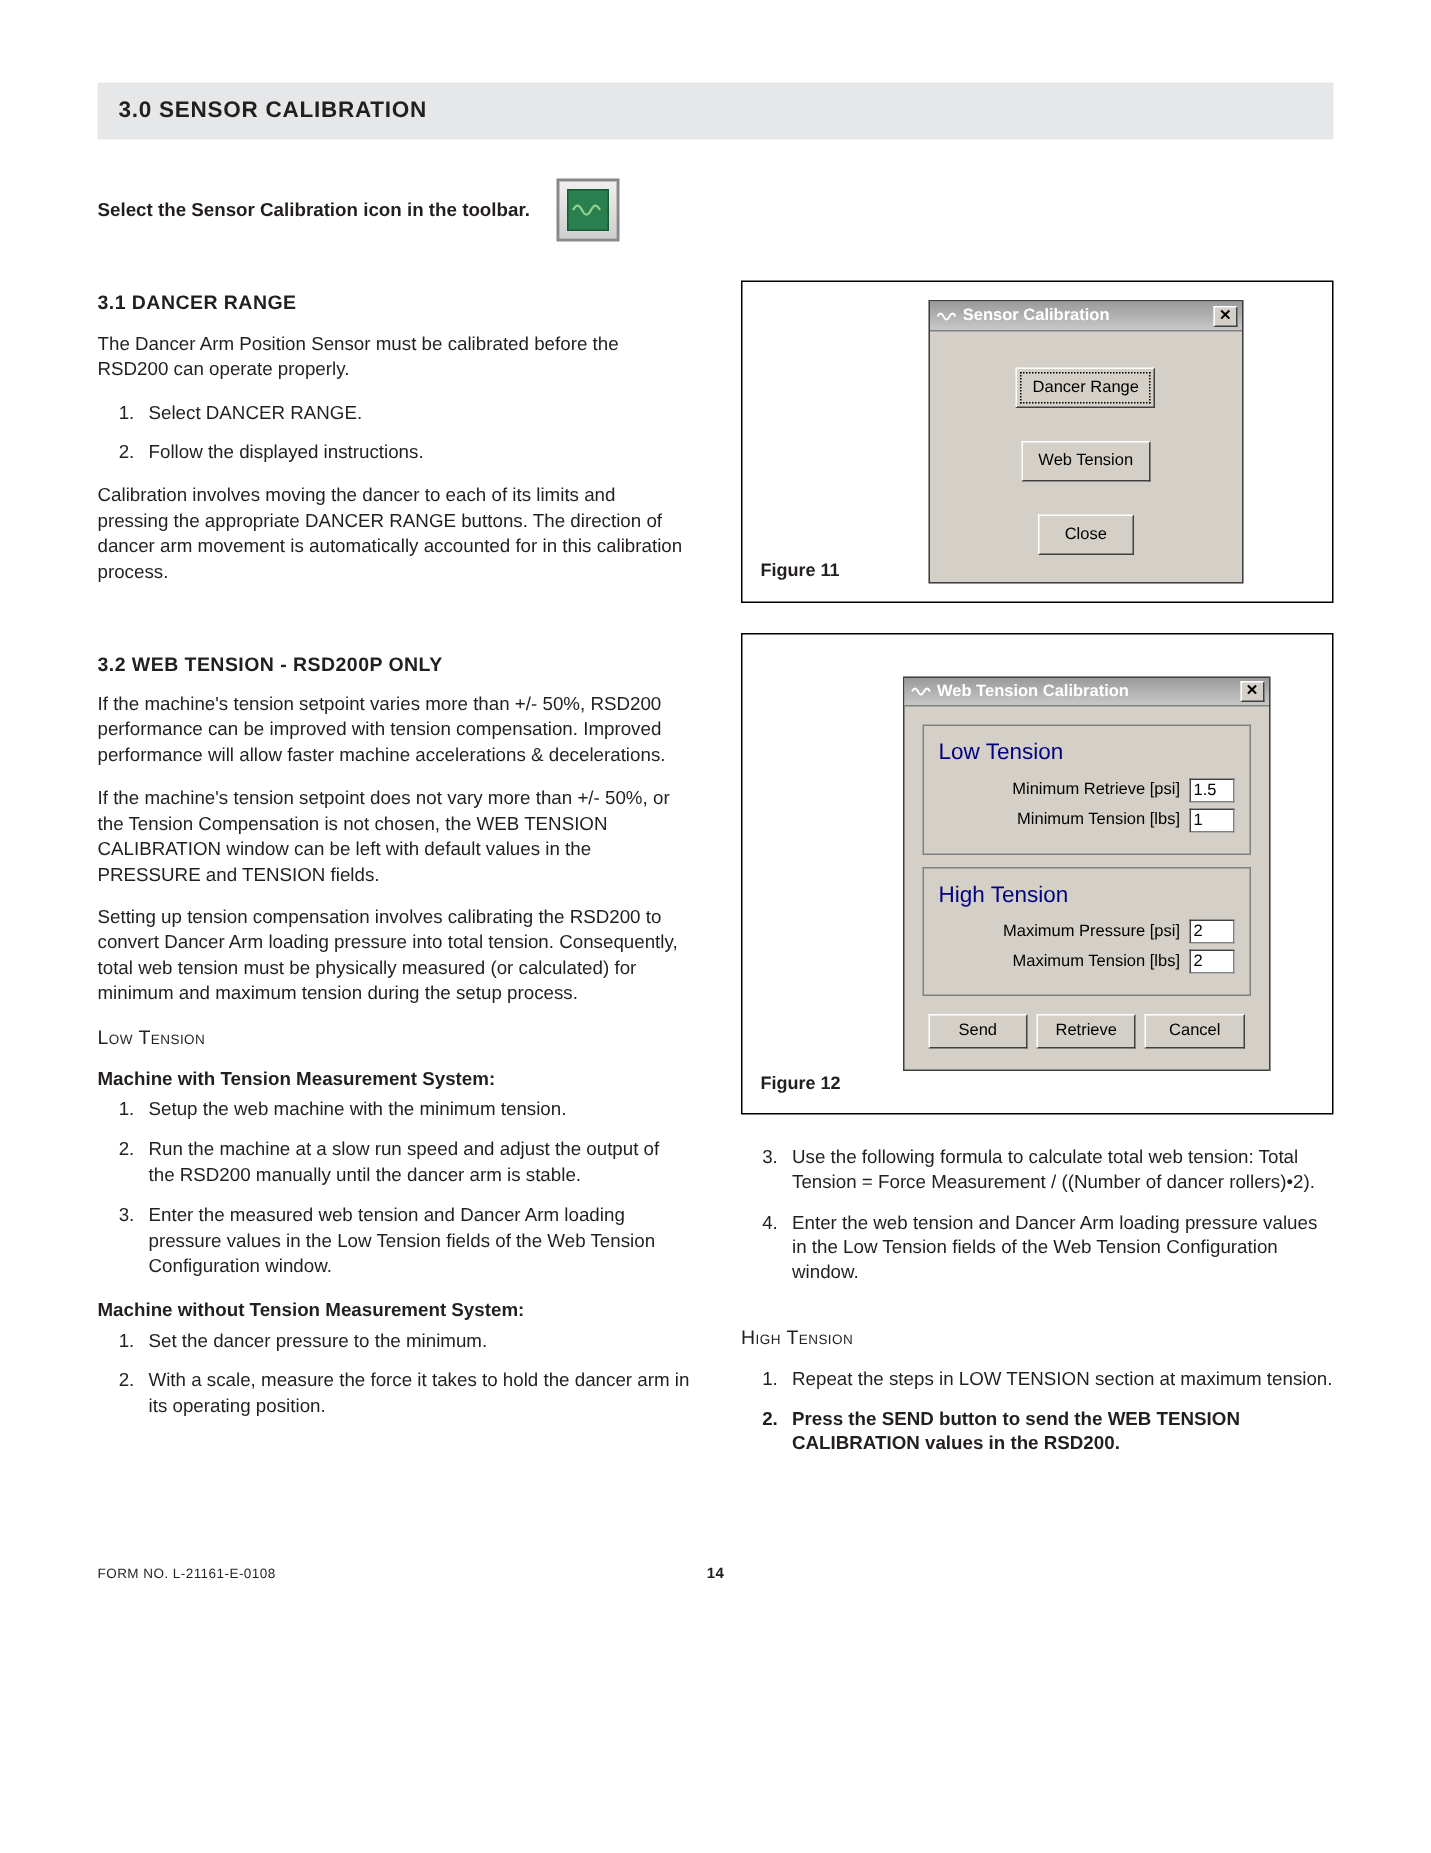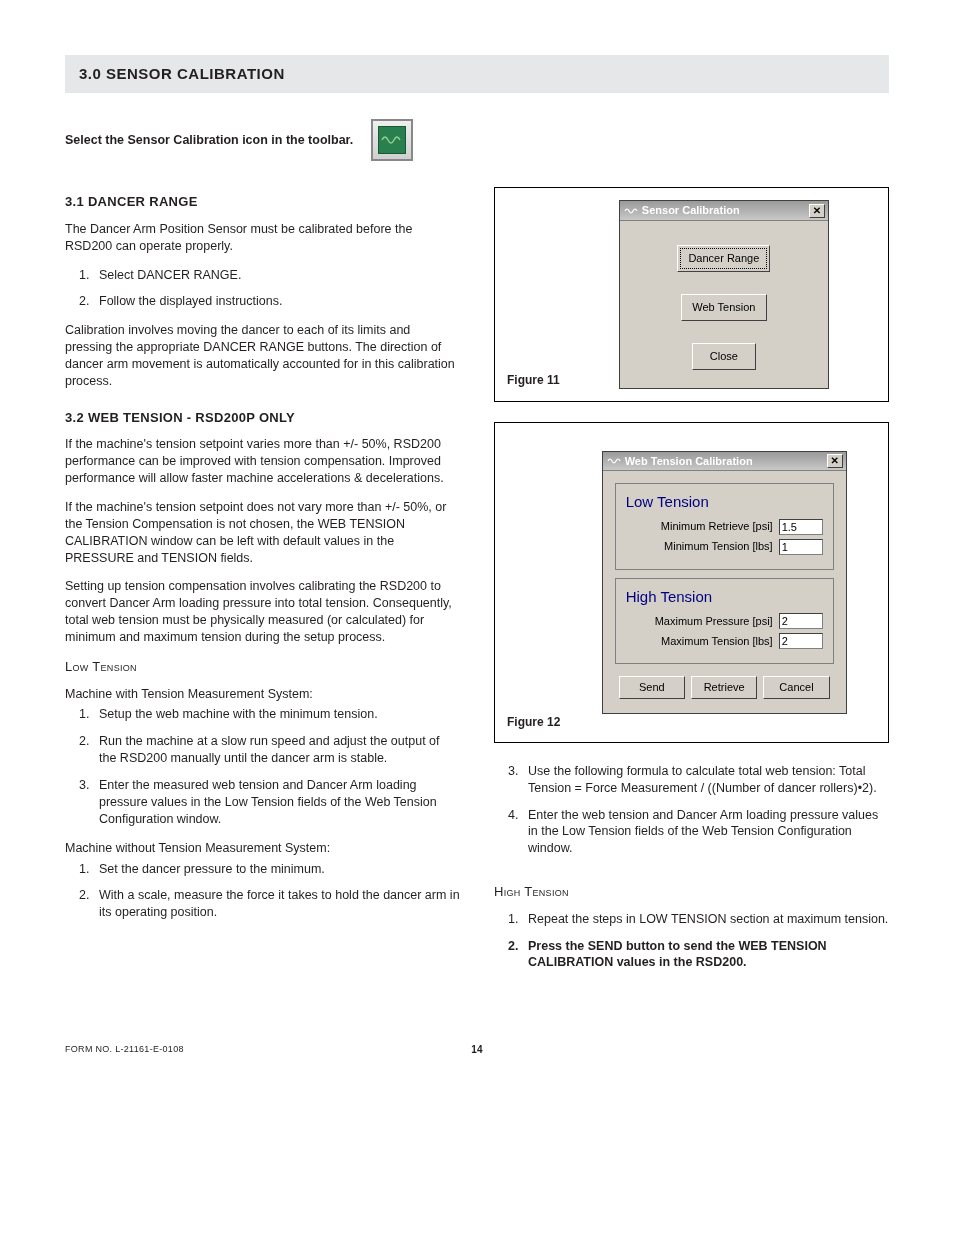--- a/index.html
+++ b/index.html
@@ -53,21 +53,21 @@
     font-size: 13px;
     font-weight: bold;
     letter-spacing: 0.3px;
     margin-bottom: 10px;
     margin-top: 6px;
   }
   p { margin-bottom: 12px; }
   ol.numlist { list-style: decimal; padding-left: 28px; margin-bottom: 12px; }
   ol.numlist li { padding-left: 6px; margin-bottom: 10px; }
   .small-caps { font-variant: small-caps; font-size: 13px; letter-spacing: 0.3px; margin-bottom: 10px; }
-  .subhead { font-weight: normal; margin-bottom: 4px; margin-top: 6px;}
+  .subhead { font-weight: bold; margin-bottom: 4px; margin-top: 6px;}
   .figure-wrap {
     border: 1px solid #000;
     padding: 12px;
     margin-bottom: 20px;
     display:flex;
     align-items:flex-end;
     gap: 12px;
   }
   .figure-wrap .cap { font-size: 12px; font-weight: bold; white-space: nowrap; }
   
@@ -126,21 +126,21 @@
   }
   .group-title {
     color:#000080;
     font-size:15px;
     font-weight:normal;
     margin-bottom:6px;
   }
   .field-row { display:flex; justify-content:flex-end; align-items:center; gap:6px; margin:4px 0;}
   .field-row label { font-size:11px; }
   .win-input {
-    width: 44px;
+    width: 30px;
     border:1px solid #808080;
     border-top-color:#404040; border-left-color:#404040;
     background:#fff;
     font-family: Tahoma, Arial, sans-serif;
     font-size:11px;
     padding: 1px 2px;
   }
   .btn-row { display:flex; justify-content:space-between; gap:6px; padding: 4px 4px 2px;}
   .btn-row .win-btn { min-width: 0; flex:1; padding: 3px 4px;}
   .footer {
@@ -176,21 +176,21 @@
   <div class="col-left">
 
     <h2 class="sec">3.1 DANCER RANGE</h2>
     <p>The Dancer Arm Position Sensor must be calibrated before the RSD200 can operate properly.</p>
     <ol class="numlist">
       <li>Select DANCER RANGE.</li>
       <li>Follow the displayed instructions.</li>
     </ol>
     <p>Calibration involves moving the dancer to each of its limits and pressing the appropriate DANCER RANGE buttons. The direction of dancer arm movement is automatically accounted for in this calibration process.</p>
 
-    <h2 class="sec" style="margin-top:19px;">3.2 WEB TENSION - RSD200P ONLY</h2>
+    <h2 class="sec" style="margin-top:44px;">3.2 WEB TENSION - RSD200P ONLY</h2>
     <p>If the machine's tension setpoint varies more than +/- 50%, RSD200 performance can be improved with tension compensation.  Improved performance will allow faster machine accelerations &amp; decelerations.</p>
     <p>If the machine's tension setpoint does not vary more than +/- 50%, or the Tension Compensation is not chosen, the WEB TENSION CALIBRATION window can be left with default values in the PRESSURE and TENSION fields.</p>
     <p>Setting up tension compensation involves calibrating the RSD200 to convert Dancer Arm loading pressure into total tension. Consequently, total web tension must be physically measured (or calculated) for minimum and maximum tension during the setup process.</p>
 
 
     <p class="small-caps">Low Tension</p>
 
     <p class="subhead">Machine with Tension Measurement System:</p>
     <ol class="numlist">
       <li>Setup the web machine with the minimum tension.</li>

